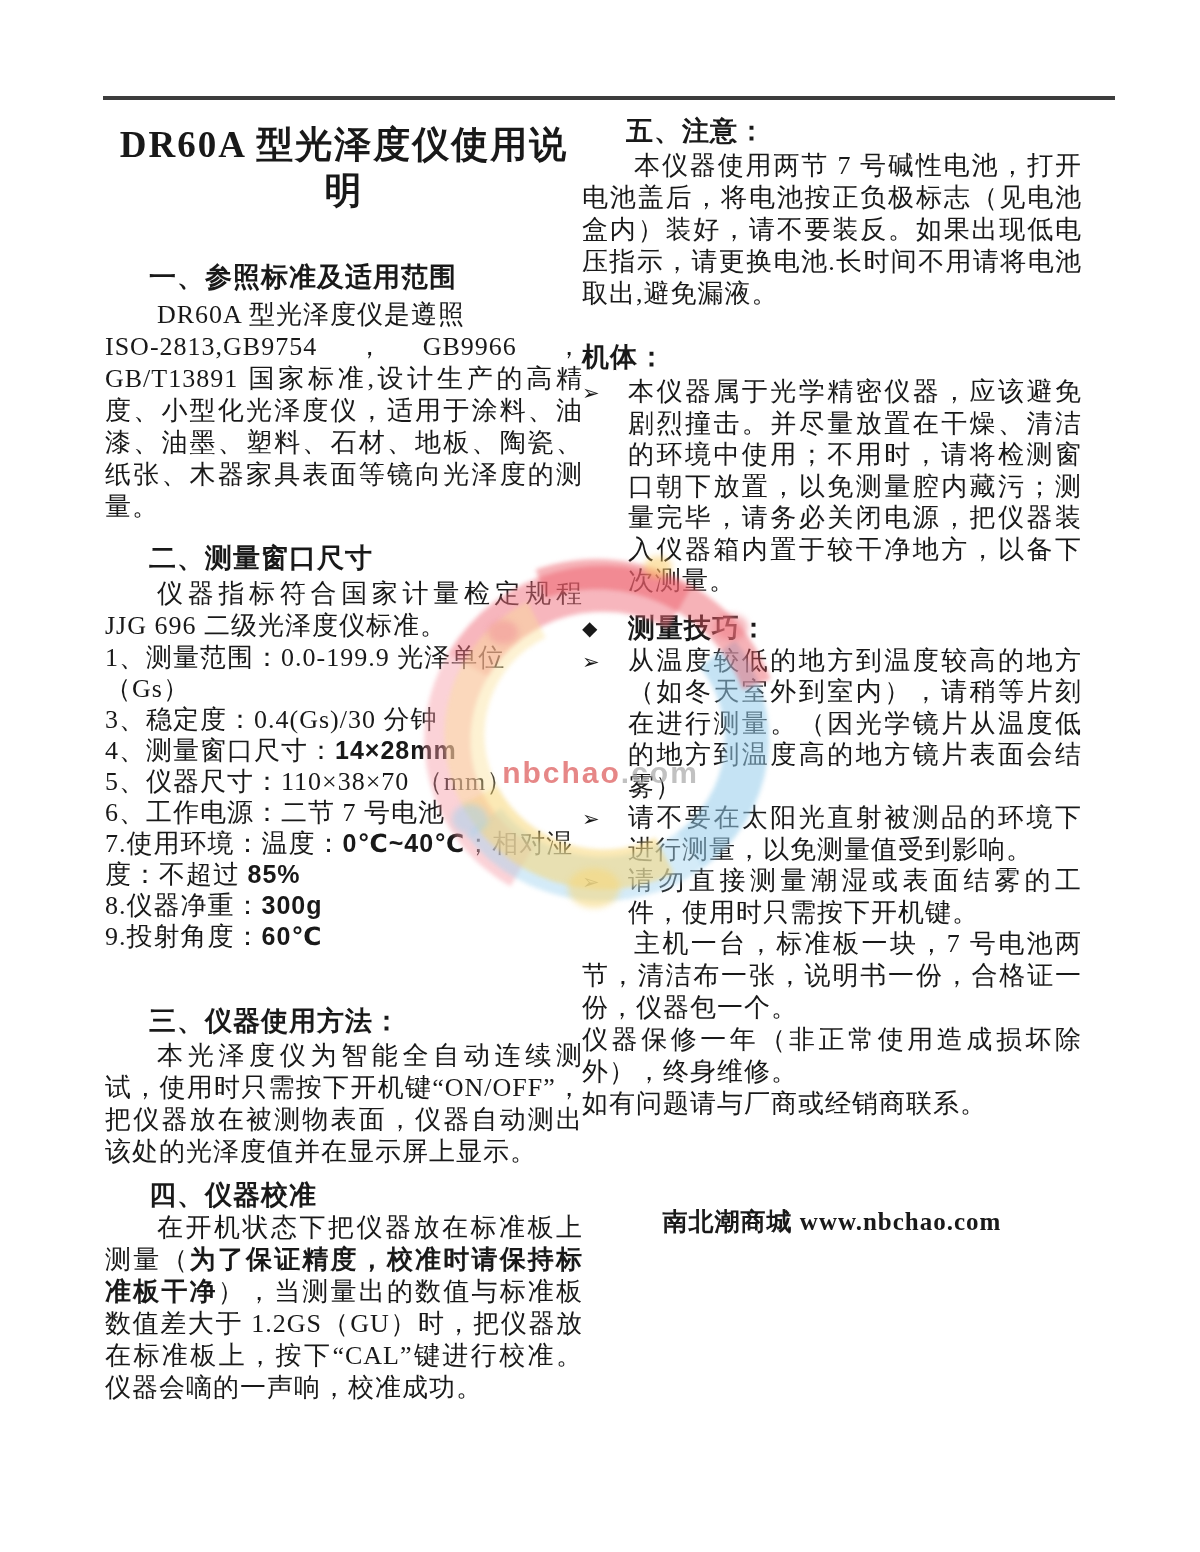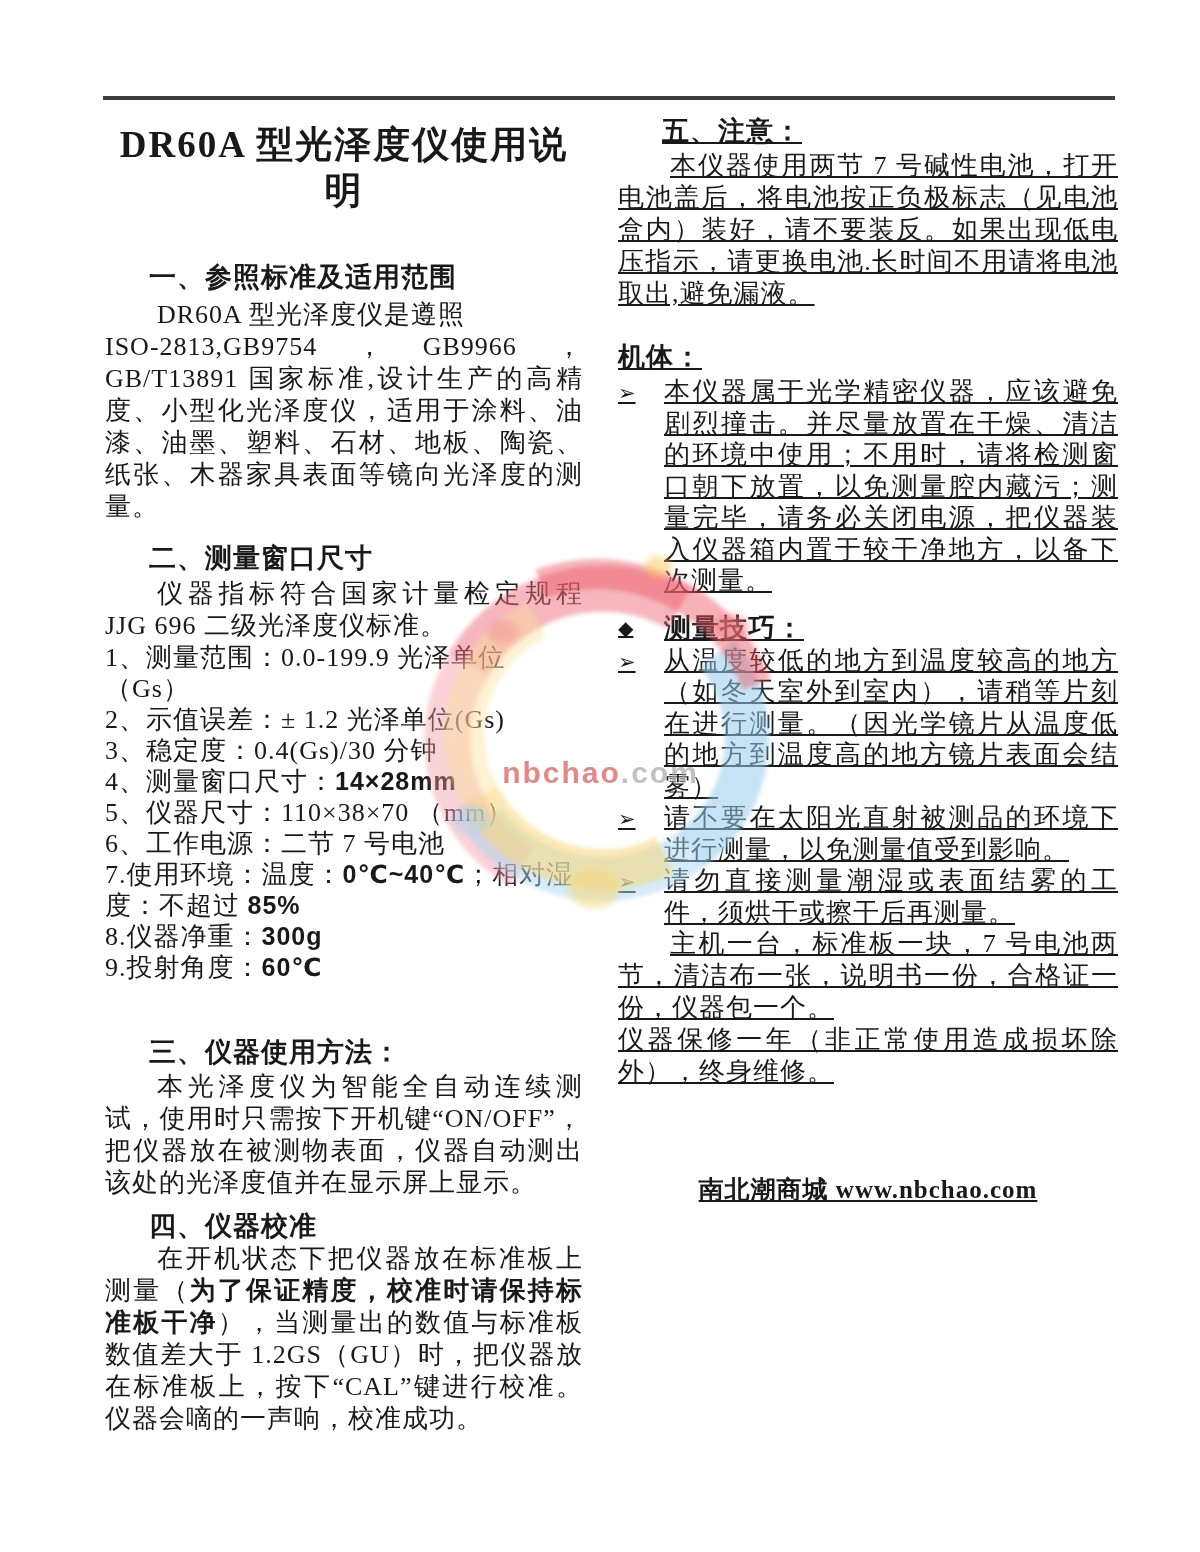--- a/index.html
+++ b/index.html
@@ -4,21 +4,21 @@
 <style>
   html,body { margin:0; padding:0; background:#ffffff; }
   .page {
     position:relative; width:1200px; height:1552px; background:#ffffff;
     font-family:"Liberation Serif","DejaVu Serif",serif;
     color:#191919; overflow:hidden;margin-top:32px;
   }
   .top-rule { position:absolute; left:103px; top:64px; width:1012px; height:4px; background:#3d3d3d; }
   .col { position:absolute; top:0; z-index:1; }
   .col-left  { left:105px; width:478px; }
-  .col-right { left:618px; width:500px;text-decoration:underline; }
+  .col-right { left:582px; width:500px; }
   .doc-title {
     margin:90px 0 0 0; font-size:37px; font-weight:bold; text-align:center;
     letter-spacing:2px; line-height:46px;
   }
   h2 { margin:0; font-size:27px; font-weight:bold; letter-spacing:1px; line-height:34px; }
   h3 { margin:0; font-size:26px; font-weight:normal; letter-spacing:1px; line-height:32px; }
   .ind { padding-left:44px; }
   p { margin:0; font-size:26px; line-height:32px; letter-spacing:1px; }
   .just { text-align:justify; text-justify:inter-ideograph; }
   .ti { text-indent:2em; }
@@ -83,21 +83,20 @@
     <div class="doc-title">DR60A 型光泽度仪使用说明</div>
 
     <h2 class="ind mt-s1h">一、参照标准及适用范围</h2>
     <p class="ti mt-s1a">DR60A 型光泽度仪是遵照</p>
     <p class="just">ISO-2813,GB9754，GB9966，GB/T13891 国家标准,设计生产的高精度、小型化光泽度仪，适用于涂料、油漆、油墨、塑料、石材、地板、陶瓷、纸张、木器家具表面等镜向光泽度的测量。</p>
 
     <h2 class="ind mt-s2h">二、测量窗口尺寸</h2>
     <p class="ti just mt-s2i">仪器指标符合国家计量检定规程 JJG 696 二级光泽度仪标准。</p>
     <div>
         <div class="spec-line"><span>1、测量范围：0.0-199.9 光泽单位（Gs）</span></div>
-        <div class="spec-line"><span>2、示值误差：± 1.2 光泽单位(Gs)</span></div>
         <div class="spec-line"><span>3、稳定度：0.4(Gs)/30 分钟</span></div>
         <div class="spec-line"><span>4、测量窗口尺寸：</span><span class="sans">14×28mm</span></div>
         <div class="spec-line"><span>5、仪器尺寸：110×38×70 （mm）</span></div>
         <div class="spec-line"><span>6、工作电源：二节 7 号电池</span></div>
         <div class="spec-line"><span>7.使用环境：温度：</span><span class="sans">0℃~40℃</span><span>；相对湿度：不超过 </span><span class="sans">85%</span></div>
         <div class="spec-line"><span>8.仪器净重：</span><span class="sans">300g</span></div>
         <div class="spec-line"><span>9.投射角度：</span><span class="sans">60℃</span></div>
       </div>
 
     <h2 class="ind mt-s3h">三、仪器使用方法：</h2>
@@ -125,25 +124,26 @@
     <div class="brow">
       <span class="bmark">➢</span>
       <span class="btext just">从温度较低的地方到温度较高的地方（如冬天室外到室内），请稍等片刻在进行测量。（因光学镜片从温度低的地方到温度高的地方镜片表面会结雾）</span>
     </div>
     <div class="brow">
       <span class="bmark">➢</span>
       <span class="btext just">请不要在太阳光直射被测品的环境下进行测量，以免测量值受到影响。</span>
     </div>
     <div class="brow">
       <span class="bmark">➢</span>
-      <span class="btext just">请勿直接测量潮湿或表面结雾的工件，须烘干或擦干后再测量。</span>
+      <span class="btext just">请勿直接测量潮湿或表面结雾的工件，使用时只需按下开机键。</span>
     </div>
 
     <p class="ti just">主机一台，标准板一块，7 号电池两节，清洁布一张，说明书一份，合格证一份，仪器包一个。</p>
     <p class="just">仪器保修一年（非正常使用造成损坏除外），终身维修。</p>
+    <p>如有问题请与厂商或经销商联系。</p>
 
     <div class="footer-line">南北潮商城 www.nbchao.com</div>
   </div>
 
   <div class="watermark">
     <div class="wm-arc wm-a1"></div>
     <div class="wm-arc wm-a2"></div>
     <div class="wm-arc wm-a3"></div>
     <div class="wm-arc wm-a4"></div>
     <div class="wm-blob wm-b1"></div>

